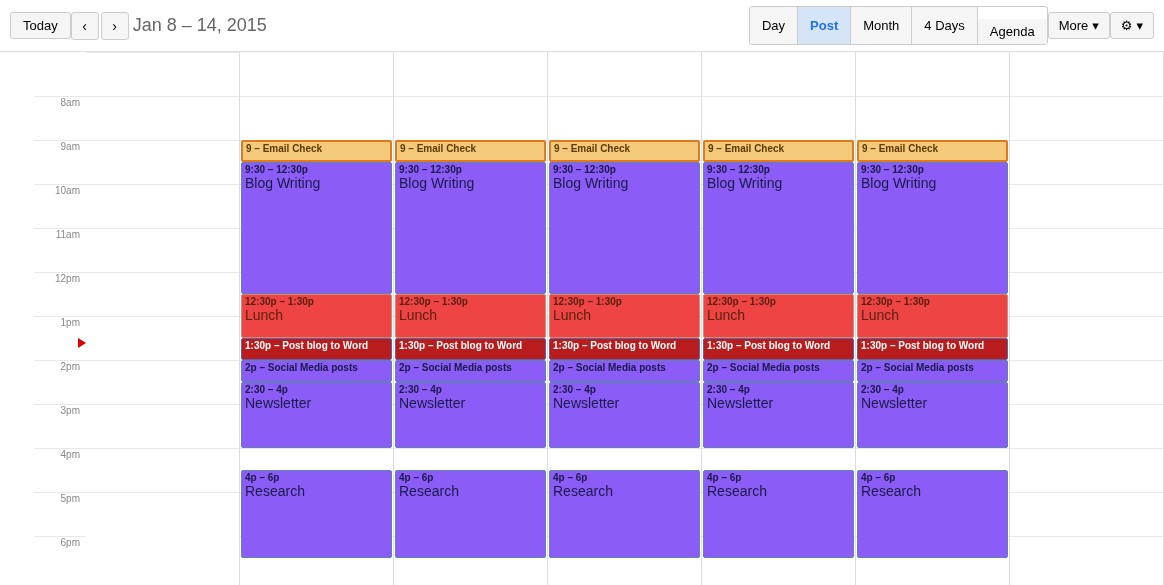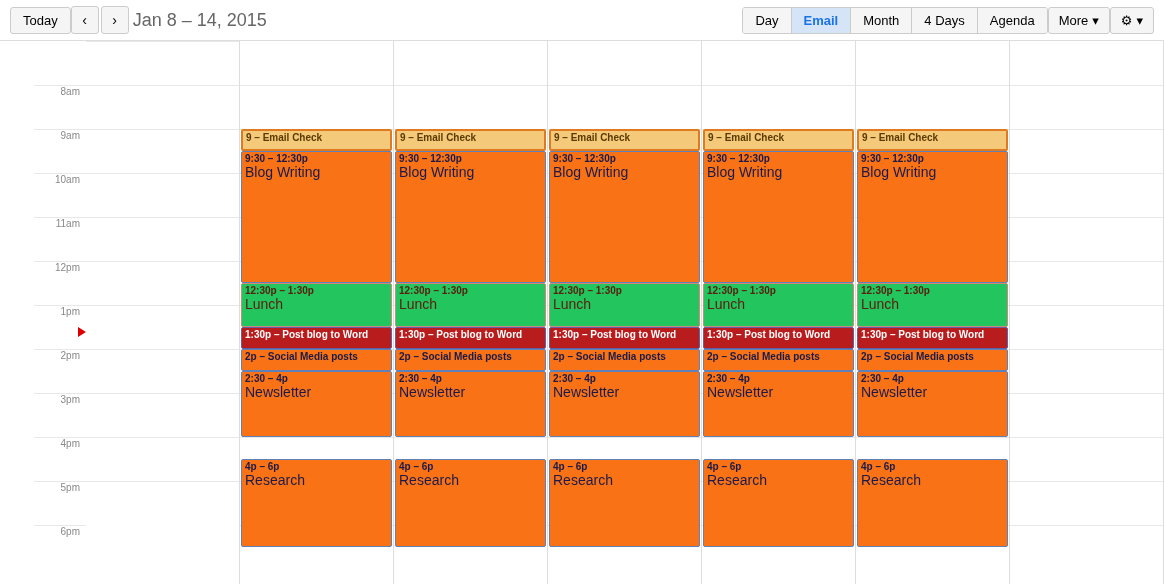--- a/index.html
+++ b/index.html
@@ -50,21 +50,21 @@
       overflow: hidden;
     }
     .view-btn {
       padding: 5px 12px;
       border: none;
       background: #f5f5f5;
       cursor: pointer;
       font-size: 13px;
       border-right: 1px solid #ccc;
     }
-    .view-btn:last-child { border-right: none; }
+    .view-btn:last-child { border-right: none; margin-top: 12px; }
     .view-btn.active {
       background: #d6e4f7;
       color: #1a73e8;
       font-weight: bold;
     }
     .more-btn {
       padding: 5px 10px;
       border: 1px solid #ccc;
       background: #f5f5f5;
       border-radius: 3px;
@@ -167,31 +167,31 @@
       left: 1px;
       right: 1px;
       border-radius: 2px;
       padding: 1px 3px;
       font-size: 10px;
       overflow: hidden;
       cursor: pointer;
       pointer-events: all;
     }
     .event-blue {
-      background: #f97316;
+      background: #8b5cf6;
       color: #1a1a4a;
       border: 1px solid #6080b8;
     }
     .event-orange {
       background: #f5c97a;
       color: #5a3a00;
       border: 2px solid #e07a20;
     }
     .event-pink {
-      background: #22c55e;
+      background: #ef4444;
       color: #5a2010;
       border: 1px solid #d08878;
     }
     .event-purple {
       background: #b91c1c;
       color: #fff;
       border: 1px solid #6060a8;
     }
     .event-time { font-weight: bold; font-size: 10px; }
     .event-title { font-size: 14px; }
@@ -227,21 +227,21 @@
 
   <div class="toolbar">
     <button class="btn-today">Today</button>
     <div class="nav-btns">
       <button class="nav-btn">‹</button>
       <button class="nav-btn">›</button>
     </div>
     <span class="date-range">Jan 8 – 14, 2015</span>
     <div class="view-btns">
       <button class="view-btn">Day</button>
-      <button class="view-btn active">Email</button>
+      <button class="view-btn active">Post</button>
       <button class="view-btn">Month</button>
       <button class="view-btn">4 Days</button>
       <button class="view-btn">Agenda</button>
     </div>
     <button class="more-btn">
       <span>More</span>
       <span>▾</span>
     </button>
     <button class="settings-btn">
       <span>⚙</span>

